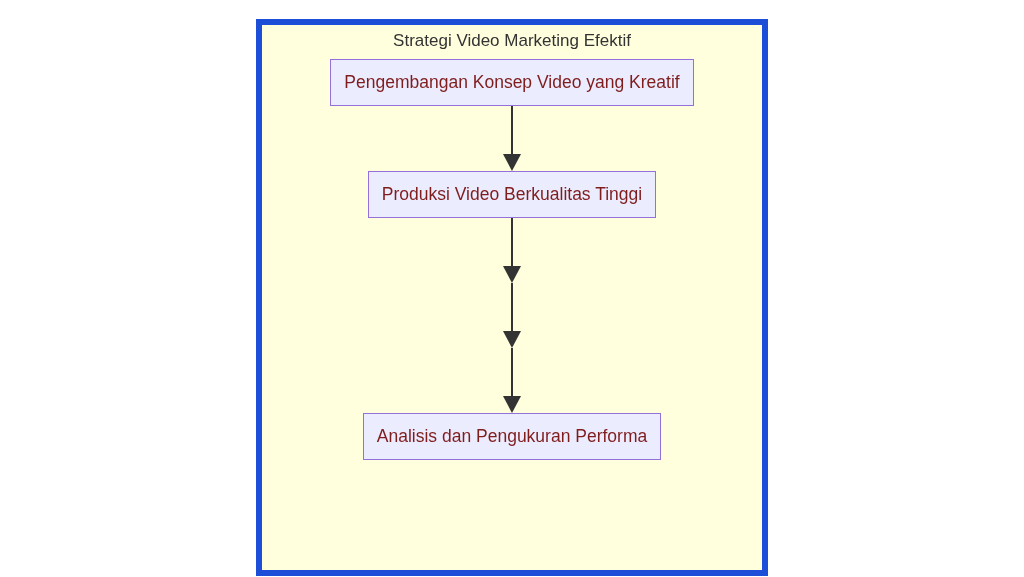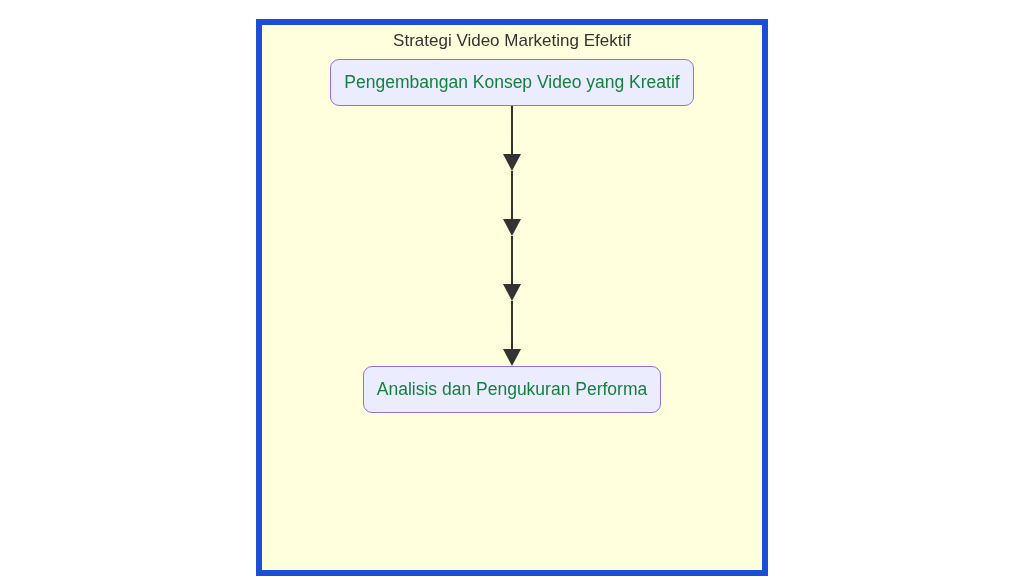--- a/index.html
+++ b/index.html
@@ -37,23 +37,23 @@
   }
   .node {
     height: 47px;
     min-height: 47px;
     display: flex;
     align-items: center;
     justify-content: center;
     padding: 0 13px;
     background: #ECECFF;
     border: 1px solid #9370DB;
-    border-radius: 9px;
+    border-radius: 0;
     font-size: 17.5px;
-    color: #15803d;
+    color: #7f1d1d;
     white-space: nowrap;
   }
   .node-first { margin-top: 8px; }
   .arrow {
     height: 65px;
     display: flex;
     flex-direction: column;
     align-items: center;
   }
   .arrow-line {
@@ -78,20 +78,21 @@
 
     <div class="subgraph-title">Strategi Video Marketing Efektif</div>
 
     <div class="node node-first">Pengembangan Konsep Video yang Kreatif</div>
 
     <div class="arrow">
       <div class="arrow-line"></div>
       <div class="arrow-head"></div>
     </div>
 
+    <div class="node">Produksi Video Berkualitas Tinggi</div>
 
     <div class="arrow">
       <div class="arrow-line"></div>
       <div class="arrow-head"></div>
     </div>
 
 
     <div class="arrow">
       <div class="arrow-line"></div>
       <div class="arrow-head"></div>

